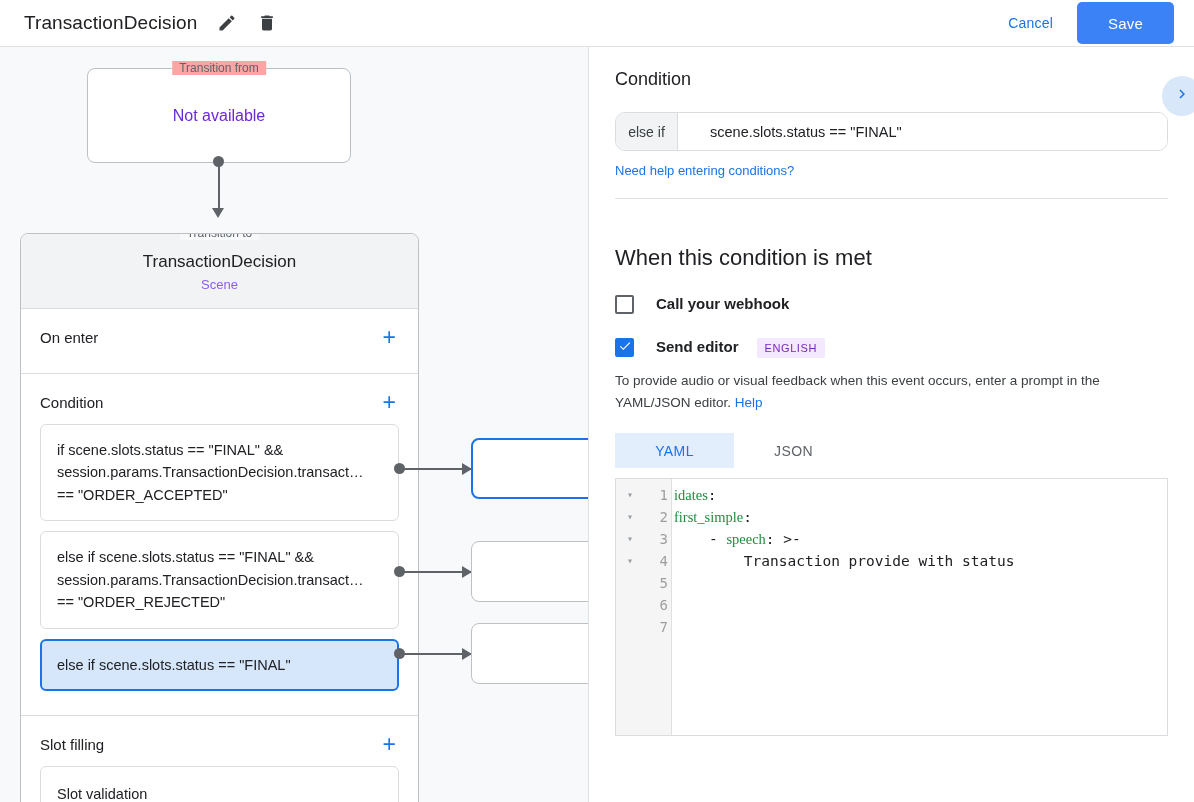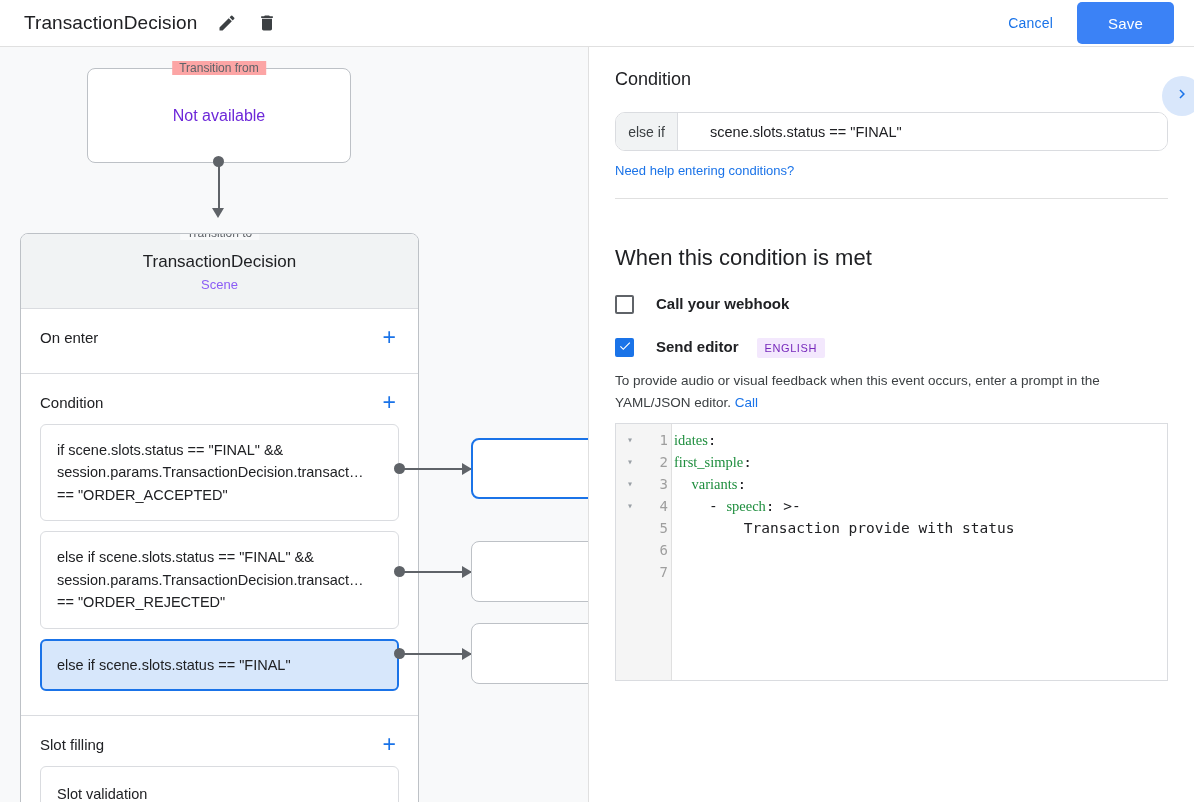--- a/index.html
+++ b/index.html
@@ -497,23 +497,27 @@
           <svg width="14" height="14" viewBox="0 0 24 24">
               <path fill="#ffffff" d="M9 16.17 4.83 12l-1.42 1.41L9 19 21 7l-1.41-1.41z"></path>
             </svg>
         </span>
       </div>
       <div class="check-label bold">Send editor</div>
       <div class="lang-badge">ENGLISH</div>
     </div>
 
     <div class="help-text">
-      <span>To provide audio or visual feedback when this event occurs, enter a prompt in the YAML/JSON editor. </span><a>Call</a>
-    </div>
-
+      <span>To provide audio or visual feedback when this event occurs, enter a prompt in the YAML/JSON editor. </span><a>Help</a>
+    </div>
+
+    <div class="tabs">
+      <div class="tab active">YAML</div>
+      <div class="tab">JSON</div>
+    </div>
 
     <div class="editor">
       <div class="fold-col" id="fold-col">
           <div class="fold-cell">▾</div>
           <div class="fold-cell">▾</div>
           <div class="fold-cell">▾</div>
           <div class="fold-cell">▾</div>
           <div class="fold-cell"></div>
           <div class="fold-cell"></div>
           <div class="fold-cell"></div>
@@ -523,21 +527,20 @@
           <div class="gutter-cell">2</div>
           <div class="gutter-cell">3</div>
           <div class="gutter-cell">4</div>
           <div class="gutter-cell">5</div>
           <div class="gutter-cell">6</div>
           <div class="gutter-cell">7</div>
         </div>
       <div class="code-area" id="code-area">
           <div class="code-line"><span class="tok-key">idates</span>:</div>
           <div class="code-line"><span class="tok-key">first_simple</span>:</div>
-          <div class="code-line">  <span class="tok-key">variants</span>:</div>
           <div class="code-line">    - <span class="tok-key">speech</span>: &gt;-</div>
           <div class="code-line">        Transaction provide with status</div>
           <div class="code-line"></div>
         </div>
     </div>
   </div>
 
 </div>
 
 </body></html>

